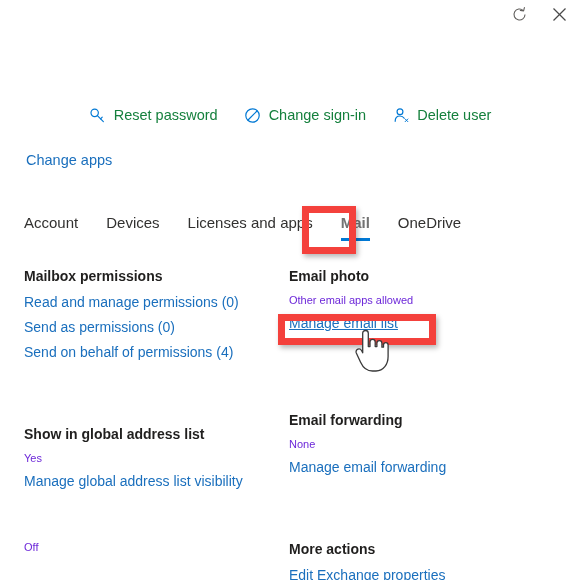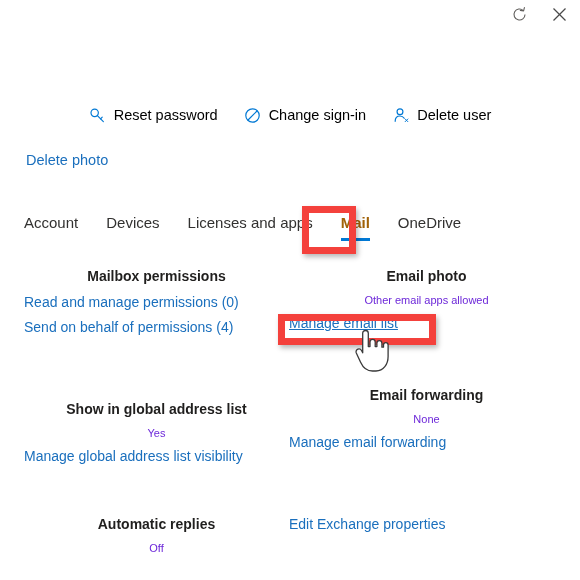--- a/index.html
+++ b/index.html
@@ -50,21 +50,21 @@
     align-items: center;
     justify-content: center;
     gap: 26px;
   }
   .cmd-item {
     display: flex;
     align-items: center;
     gap: 7px;
     cursor: pointer;
     font-size: 14.5px;
-    color: #000000;
+    color: #15803d;
     white-space: nowrap;
   }
   .cmd-icon {
     width: 18px;
     height: 18px;
     display: flex;
     align-items: center;
     justify-content: center;
     color: #0078d4;
     flex: 0 0 auto;
@@ -92,21 +92,21 @@
   .tab {
     position: relative;
     font-size: 15px;
     color: #323130;
     cursor: pointer;
     padding-bottom: 10px;
     white-space: nowrap;
   }
   .tab.selected {
     font-weight: bold;
-    color: #a16207;
+    color: #737373;
   }
   .tab.selected::after {
     content: "";
     position: absolute;
     left: 0;
     right: 0;
     bottom: 0;
     height: 3px;
     background: #0078d4;
   }
@@ -117,21 +117,20 @@
     top: 268px;
     left: 24px;
     right: 16px;
     display: grid;
     grid-template-columns: 265px 1fr;
     column-gap: 0px;
     row-gap: 0px;
   }
   .section {
     margin-bottom: 24px;
-    text-align: center;
   }
   .section-title {
     font-size: 14px;
     font-weight: bold;
     color: #201f1e;
     margin-bottom: 10px;
   }
   .section-value {
     font-size: 11px;
     color: #6d28d9;
@@ -229,35 +228,36 @@
         <path d="M2.3 15.2 C2.3 11.6 4.6 9.5 7.4 9.5 C9.3 9.5 10.9 10.4 11.9 11.9" stroke-linecap="round"></path>
         <line x1="12.6" y1="12.4" x2="16" y2="15.8" stroke-width="1.05"></line>
         <line x1="16" y1="12.4" x2="12.6" y2="15.8" stroke-width="1.05"></line>
       </svg>
     </span>
     <span>Delete user</span>
   </div>
 
 </div>
 
-<div class="change-photo">Delete photo</div>
+<div class="change-photo">Change apps</div>
 
 <div class="tabs">
   <div class="tab">Account</div>
   <div class="tab">Devices</div>
   <div class="tab">Licenses and apps</div>
   <div class="tab selected">Mail</div>
   <div class="tab">OneDrive</div>
 </div>
 
 <div class="content">
 
   <div class="section">
     <div class="section-title">Mailbox permissions</div>
     <div class="section-link">Read and manage permissions (0)</div>
+    <div class="section-link">Send as permissions (0)</div>
     <div class="section-link">Send on behalf of permissions (4)</div>
   </div>
 
   <div class="section">
     <div class="section-title">Email photo</div>
     <div class="section-value">Other email apps allowed</div>
     <div class="section-link hovered">Manage email list</div>
   </div>
 
   <div class="section" style="margin-top:33px;">
@@ -266,26 +266,26 @@
     <div class="section-link">Manage global address list visibility</div>
   </div>
 
   <div class="section" style="margin-top:19px;">
     <div class="section-title">Email forwarding</div>
     <div class="section-value">None</div>
     <div class="section-link">Manage email forwarding</div>
   </div>
 
   <div class="section" style="margin-top:19px;">
-    <div class="section-title">Automatic replies</div>
     <div class="section-value">Off</div>
 
   </div>
 
   <div class="section" style="margin-top:19px;">
+    <div class="section-title">More actions</div>
     <div class="section-link">Edit Exchange properties</div>
 
   </div>
 
 </div>
 
 <div class="annot-box" id="annot-mail"></div>
 <div class="annot-box" id="annot-manage-email-apps"></div>
 
 <div class="cursor-pointer-hand">

